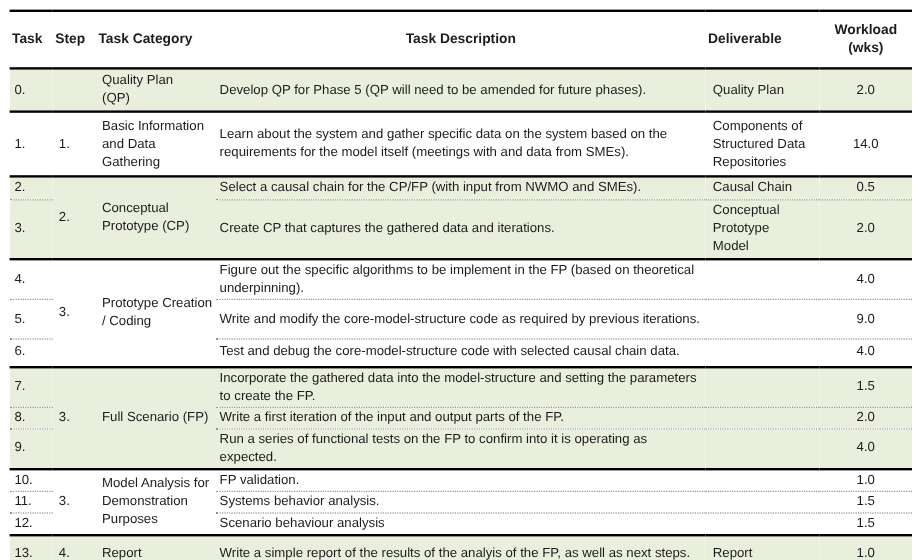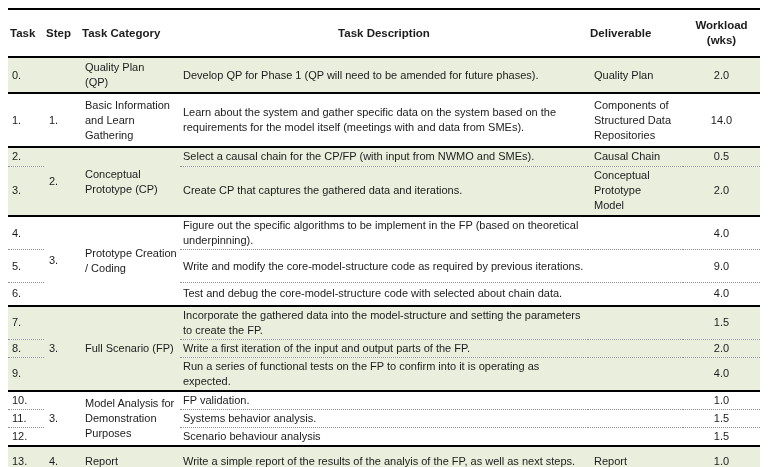--- a/index.html
+++ b/index.html
@@ -93,32 +93,32 @@
 (wks)</th>
     </tr>
   </thead>
 
   <tbody class="g">
     <tr class="h36">
       <td class="t">0.</td>
       <td class="s"></td>
       <td class="cat">Quality Plan
 (QP)</td>
-      <td class="d">Develop QP for Phase 1 (QP will need to be amended for future phases).</td>
+      <td class="d">Develop QP for Phase 5 (QP will need to be amended for future phases).</td>
       <td class="del">Quality Plan</td>
       <td class="w">2.0</td>
     </tr>
   </tbody>
 
   <tbody>
     <tr class="h54">
       <td class="t">1.</td>
       <td class="s">1.</td>
       <td class="cat">Basic Information
-and Learn
+and Data
 Gathering</td>
       <td class="d">Learn about the system and  gather specific data on the system based on the requirements for the model itself (meetings with and data from SMEs).</td>
       <td class="del">Components of
 Structured Data
 Repositories</td>
       <td class="w">14.0</td>
     </tr>
   </tbody>
 
   <tbody class="g">
@@ -152,21 +152,21 @@
       <td class="w">4.0</td>
     </tr>
     <tr class="h33">
       <td class="t dt">5.</td>
       <td class="d dt">Write and modify the core-model-structure code as required by previous iterations.</td>
       <td class="del dt"></td>
       <td class="w dt">9.0</td>
     </tr>
     <tr class="h23">
       <td class="t dt">6.</td>
-      <td class="d dt">Test and debug the core-model-structure code with selected about chain data.</td>
+      <td class="d dt">Test and debug the core-model-structure code with selected causal chain data.</td>
       <td class="del dt"></td>
       <td class="w dt">4.0</td>
     </tr>
   </tbody>
 
   <tbody class="g">
     <tr class="h33">
       <td class="t">7.</td>
       <td class="s" rowspan="3">3.</td>
       <td class="cat" rowspan="3">Full Scenario (FP)</td>

